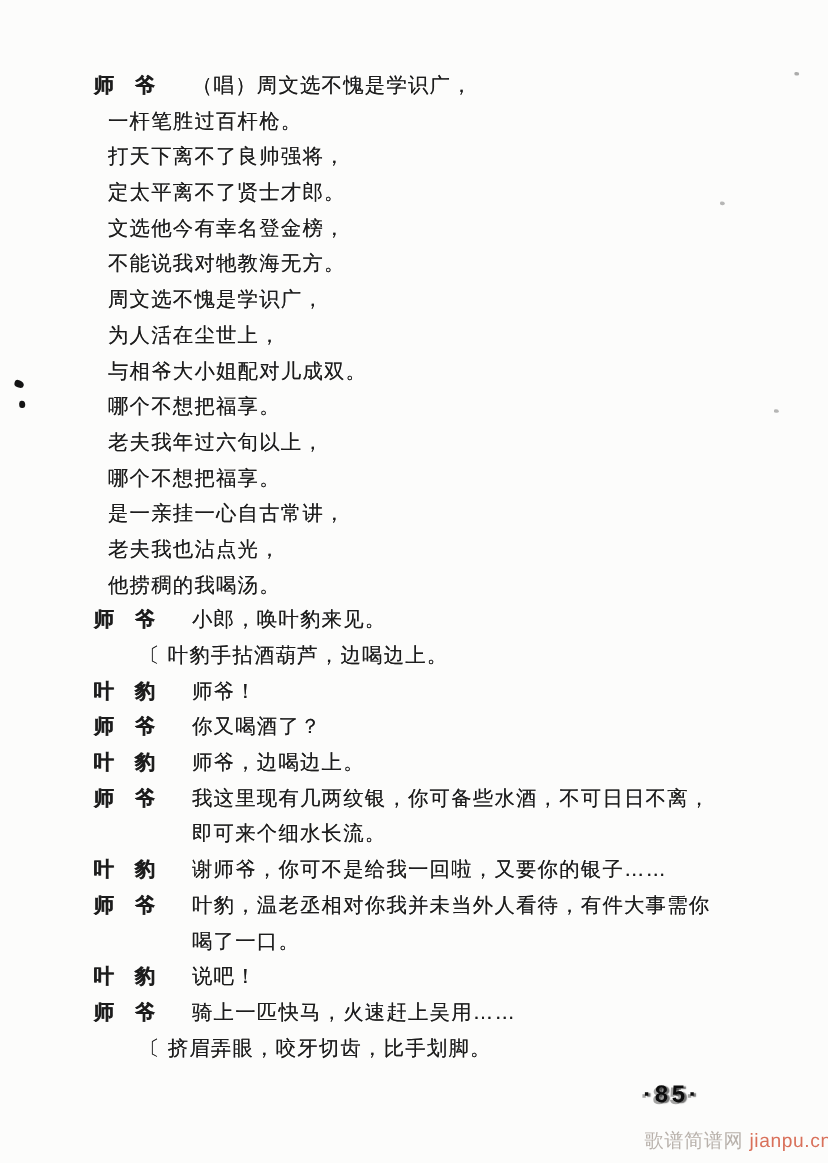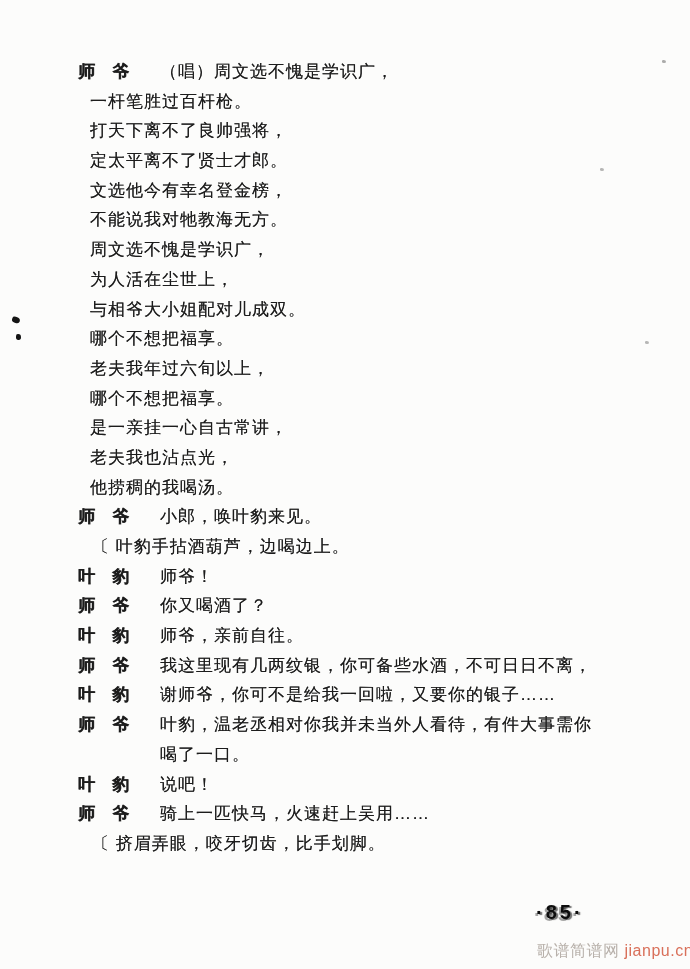--- a/index.html
+++ b/index.html
@@ -35,21 +35,21 @@
   }
   .line .speaker {
     display: inline-block;
     width: 82px;
     font-weight: bold;
     letter-spacing: 0;
     text-shadow: 0.4px 0 0 rgba(0,0,0,0.8);
   }
   .line.dialog { padding-left: 78px; }
   .line.verse  { padding-left: 90px; }
-  .line.stage  { padding-left: 92px; }
+  .line.stage  { padding-left: 92px; margin-left: 24px; }
   .line.cont   { padding-left: 160px; }
   .page-number {
     position: absolute;
     top: 901px;
     left: 536px;
     font-size: 20px;
     font-weight: bold;
     letter-spacing: 3px;
     color: #0d0d0d;
     filter: blur(0.5px);
@@ -134,24 +134,27 @@
     <div class="line stage">
       <span class="text">〔 叶豹手拈酒葫芦，边喝边上。</span>
     </div>
     <div class="line dialog">
       <span class="speaker">叶　豹</span><span class="text">师爷！</span>
     </div>
     <div class="line dialog">
       <span class="speaker">师　爷</span><span class="text">你又喝酒了？</span>
     </div>
     <div class="line dialog">
-      <span class="speaker">叶　豹</span><span class="text">师爷，亲前自往。</span>
+      <span class="speaker">叶　豹</span><span class="text">师爷，边喝边上。</span>
     </div>
     <div class="line dialog">
       <span class="speaker">师　爷</span><span class="text">我这里现有几两纹银，你可备些水酒，不可日日不离，</span>
+    </div>
+    <div class="line cont">
+      <span class="text">即可来个细水长流。</span>
     </div>
     <div class="line dialog">
       <span class="speaker">叶　豹</span><span class="text">谢师爷，你可不是给我一回啦，又要你的银子……</span>
     </div>
     <div class="line dialog">
       <span class="speaker">师　爷</span><span class="text">叶豹，温老丞相对你我并未当外人看待，有件大事需你</span>
     </div>
     <div class="line cont">
       <span class="text">喝了一口。</span>
     </div>

